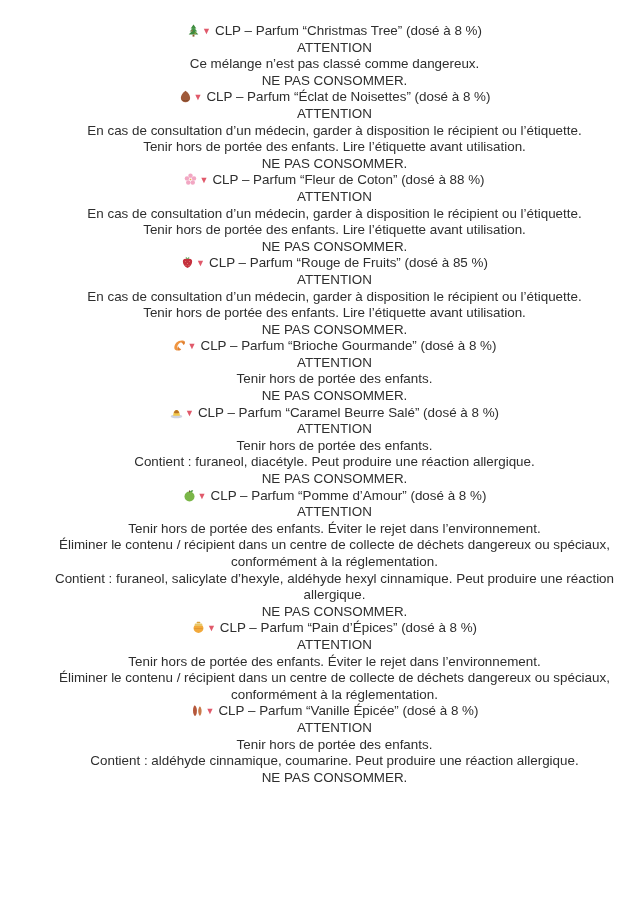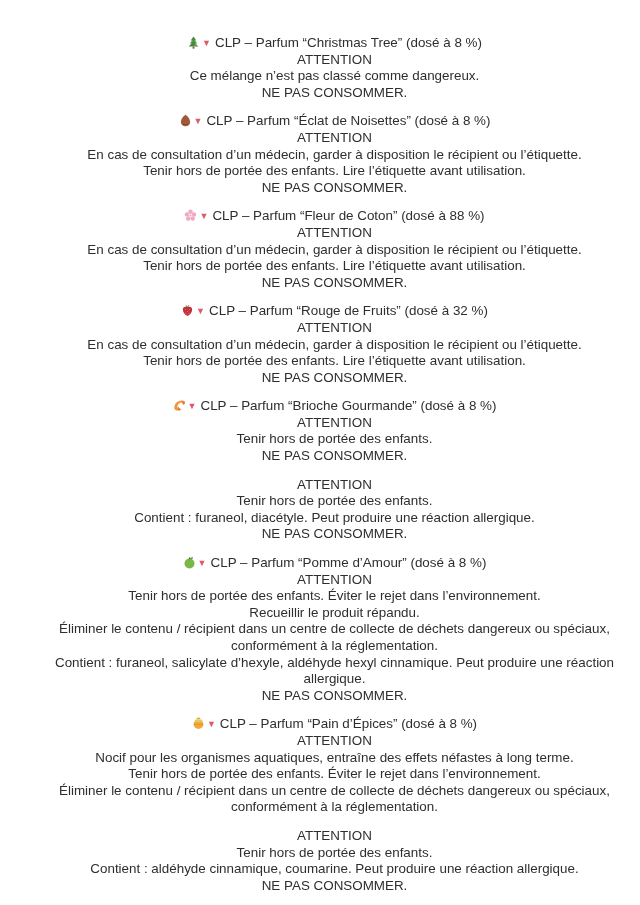--- a/index.html
+++ b/index.html
@@ -14,21 +14,21 @@
     box-sizing:border-box;
     background:var(--bg);
     color:var(--text);
     font-family:"Liberation Sans", sans-serif;
     font-size:13.4px;
     line-height:16.6px;
     padding-top:23px;
     overflow:hidden;
   }
   main{display:block;}
-  .clp-section{margin:12px;padding-left:29px;}
+  .clp-section{margin:0;padding-left:29px;}
   .line{
     margin:0 auto;
     max-width:604px;
     text-align:center;
     white-space:normal;
   }
   .heading .icon{
     display:inline-block;
     width:13px;height:13px;
     vertical-align:-2px;
@@ -100,21 +100,21 @@
       <span class="icon"><svg viewBox="0 0 14 14">
             <path d="M7 13 C3.4 11 2 8.4 2 5.6 C2 3.8 3.6 2.6 5.2 3 L8.8 3 C10.4 2.6 12 3.8 12 5.6 C12 8.4 10.6 11 7 13 Z" fill="#c5303e"></path>
             <path d="M5 0.8 L7 2.4 L9 0.8 L8.4 3 L5.6 3 Z" fill="#4c9a43"></path>
             <g fill="#f3d9a0">
               <circle cx="5" cy="6" r="0.45"></circle>
               <circle cx="9" cy="6" r="0.45"></circle>
               <circle cx="7" cy="8" r="0.45"></circle>
               <circle cx="5.4" cy="10" r="0.45"></circle>
               <circle cx="8.6" cy="10" r="0.45"></circle>
             </g>
-          </svg></span><span class="marker">▼</span><span class="heading-text">CLP – Parfum “Rouge de Fruits” (dosé à 32 %)</span>
+          </svg></span><span class="marker">▼</span><span class="heading-text">CLP – Parfum “Rouge de Fruits” (dosé à 85 %)</span>
     </p>
   <p class="line">ATTENTION</p>
       <p class="line">En cas de consultation d’un médecin, garder à disposition le récipient ou l’étiquette.</p>
       <p class="line">Tenir hors de portée des enfants. Lire l’étiquette avant utilisation.</p>
       <p class="line">NE PAS CONSOMMER.</p>
     </section>
 
   <section class="clp-section">
     <p class="line heading">
       <span class="icon"><svg viewBox="0 0 14 14">
@@ -122,56 +122,67 @@
             <path d="M12.6 2.6 C13.4 4.2 12.4 6 11.2 6.4 C10.8 5 9.6 3.6 8.2 3.2 C9.6 2.6 11.6 2.2 12.6 2.6 Z" fill="#e07f2e"></path>
             <path d="M4.8 12.4 C6.6 12.8 8.4 12 8.8 10.8 C7.4 10.4 6 9.2 5.6 7.8 C4.6 9 4.2 11 4.8 12.4 Z" fill="#e07f2e"></path>
           </svg></span><span class="marker">▼</span><span class="heading-text">CLP – Parfum “Brioche Gourmande” (dosé à 8 %)</span>
     </p>
   <p class="line">ATTENTION</p>
       <p class="line">Tenir hors de portée des enfants.</p>
       <p class="line">NE PAS CONSOMMER.</p>
     </section>
 
   <section class="clp-section">
+    <p class="line heading">
+      <span class="icon"><svg viewBox="0 0 14 14">
+            <ellipse cx="7" cy="11.2" rx="6.2" ry="2" fill="#cfd4e2"></ellipse>
+            <path d="M3.4 10.6 C3.4 7 4.6 4.4 7 4.4 C9.4 4.4 10.6 7 10.6 10.6 Z" fill="#f2c94c"></path>
+            <path d="M4.2 7.2 C4.8 5.6 5.8 4.4 7 4.4 C8.2 4.4 9.2 5.6 9.8 7.2 C8.8 8 5.2 8 4.2 7.2 Z" fill="#b8742a"></path>
+          </svg></span><span class="marker">▼</span><span class="heading-text">CLP – Parfum “Caramel Beurre Salé” (dosé à 8 %)</span>
+    </p>
   <p class="line">ATTENTION</p>
       <p class="line">Tenir hors de portée des enfants.</p>
       <p class="line">Contient : furaneol, diacétyle. Peut produire une réaction allergique.</p>
       <p class="line">NE PAS CONSOMMER.</p>
     </section>
 
   <section class="clp-section">
     <p class="line heading">
       <span class="icon"><svg viewBox="0 0 14 14">
             <circle cx="7" cy="8" r="5.4" fill="#7ab648"></circle>
             <rect x="6.5" y="1.2" width="1" height="2.6" rx="0.5" fill="#6b4a2a"></rect>
             <path d="M7.6 2.6 C8.6 1.4 10.2 1.2 11 1.8 C10.6 3 9 3.6 7.6 3.2 Z" fill="#4c9a43"></path>
           </svg></span><span class="marker">▼</span><span class="heading-text">CLP – Parfum “Pomme d’Amour” (dosé à 8 %)</span>
     </p>
   <p class="line">ATTENTION</p>
       <p class="line">Tenir hors de portée des enfants. Éviter le rejet dans l’environnement.</p>
-      <p class="line">Recueillir le produit répandu.</p>
       <p class="line">Éliminer le contenu / récipient dans un centre de collecte de déchets dangereux ou spéciaux, conformément à la réglementation.</p>
       <p class="line">Contient : furaneol, salicylate d’hexyle, aldéhyde hexyl cinnamique. Peut produire une réaction allergique.</p>
       <p class="line">NE PAS CONSOMMER.</p>
     </section>
 
   <section class="clp-section">
     <p class="line heading">
       <span class="icon"><svg viewBox="0 0 14 14">
             <path d="M3 4.6 C1.8 5.8 1.4 7.4 1.8 9 C2.4 11.4 4.4 12.8 7 12.8 C9.6 12.8 11.6 11.4 12.2 9 C12.6 7.4 12.2 5.8 11 4.6 Z" fill="#f2a93b"></path>
             <rect x="2.8" y="2.8" width="8.4" height="2.4" rx="1.2" fill="#e8c766"></rect>
             <rect x="5" y="0.8" width="4" height="1.6" rx="0.8" fill="#d9a33c"></rect>
             <path d="M2.4 8.2 L11.6 8.2" stroke="#d98f2b" stroke-width="0.8"></path>
           </svg></span><span class="marker">▼</span><span class="heading-text">CLP – Parfum “Pain d’Épices” (dosé à 8 %)</span>
     </p>
   <p class="line">ATTENTION</p>
-      <p class="line">Nocif pour les organismes aquatiques, entraîne des effets néfastes à long terme.</p>
       <p class="line">Tenir hors de portée des enfants. Éviter le rejet dans l’environnement.</p>
       <p class="line">Éliminer le contenu / récipient dans un centre de collecte de déchets dangereux ou spéciaux, conformément à la réglementation.</p>
     </section>
 
   <section class="clp-section">
+    <p class="line heading">
+      <span class="icon"><svg viewBox="0 0 14 14">
+            <path d="M4 1.4 C6 3 6.8 6 6.2 9.6 C5.8 11.4 5 12.6 4.4 13 C3.6 12.4 2.8 11.2 2.4 9.6 C1.8 6 2.4 3 4 1.4 Z" fill="#b5573a"></path>
+            <path d="M9.6 2.4 C11.2 4 11.8 6.6 11.2 9.8 C10.9 11.2 10.2 12.4 9.6 12.8 C8.9 12.2 8.3 11.2 8 9.8 C7.4 6.6 8 4 9.6 2.4 Z" fill="#c97a4a"></path>
+          </svg></span><span class="marker">▼</span><span class="heading-text">CLP – Parfum “Vanille Épicée” (dosé à 8 %)</span>
+    </p>
   <p class="line">ATTENTION</p>
       <p class="line">Tenir hors de portée des enfants.</p>
       <p class="line">Contient : aldéhyde cinnamique, coumarine. Peut produire une réaction allergique.</p>
       <p class="line">NE PAS CONSOMMER.</p>
     </section>
 </main>
 
 </body></html>

